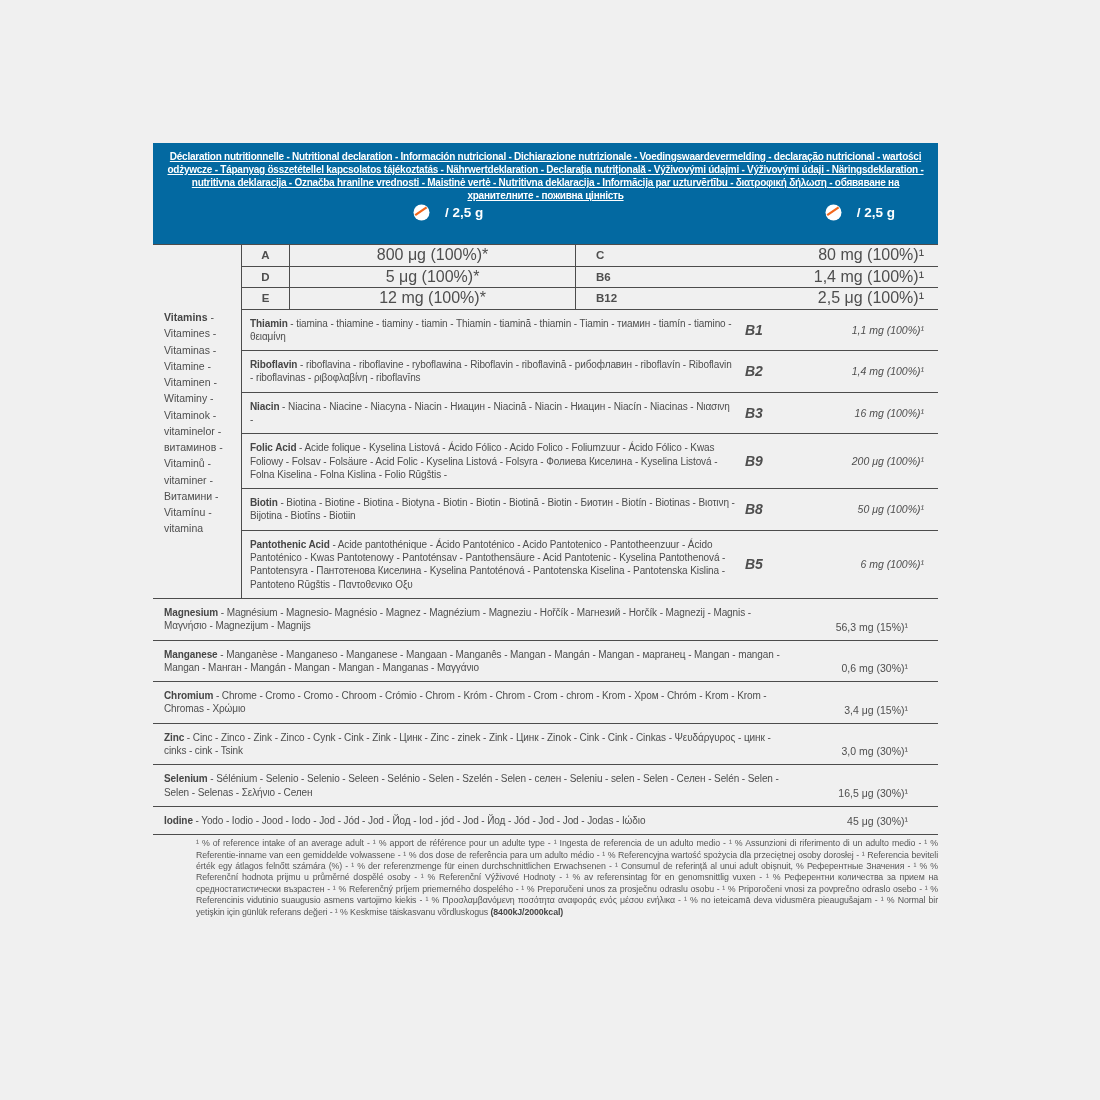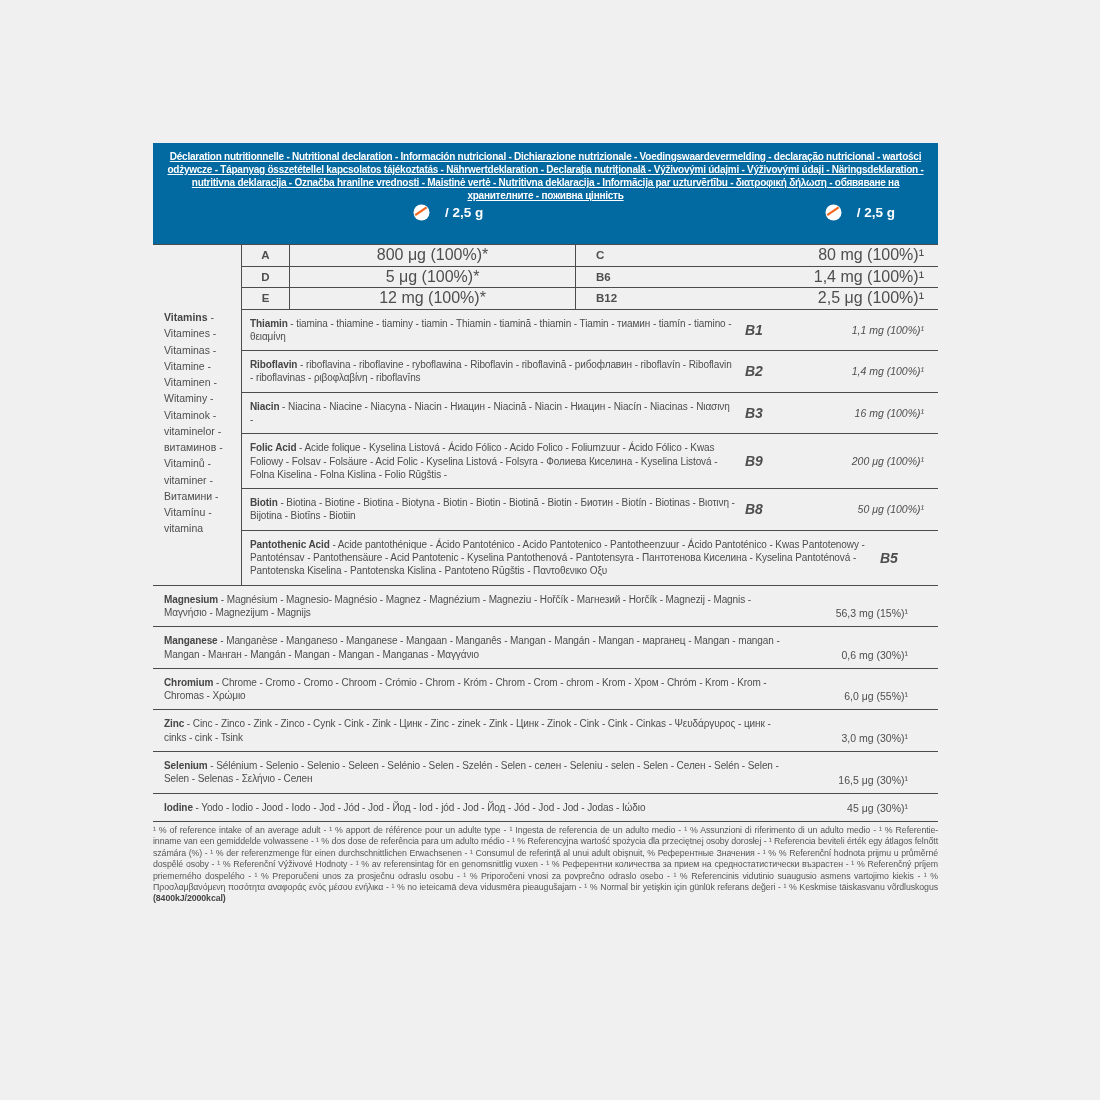--- a/index.html
+++ b/index.html
@@ -35,21 +35,21 @@
   .bcode { width:58px; flex:0 0 58px; display:flex; align-items:center; font-weight:bold; font-size:14px;font-style:italic; }
   .bval { width:135px; flex:0 0 135px; display:flex; align-items:center; justify-content:flex-end; padding-right:14px; font-size:10.5px;font-style:italic; }
 
   .mrow { display:flex; border-bottom:1.5px solid #4c4c4c; padding:7px 0;align-items:flex-end; }
   .mnames { width:628px; flex:0 0 628px; padding-left:11px; font-size:10px; line-height:1.33; letter-spacing:-0.1px; }
   .mval { flex:1; display:flex; align-items:center; justify-content:flex-end; padding-right:30px; font-size:10.5px; }
 
   b { font-weight:bold; color:#464646; }
 
   
-  .footnote { padding-top:3px; font-size:8.8px; line-height:1.3; letter-spacing:-0.1px; color:#575757; text-align:justify; }
+  .footnote { padding-top:3px; font-size:8.8px; line-height:1.3; letter-spacing:-0.1px; color:#575757; text-align:justify;margin-left:43px; }
 </style>
 </head>
 <body>
 
 <div class="canvas">
   <div class="sheet">
 
     <div class="banner">
       <div class="banner-text">Déclaration nutritionnelle - Nutritional declaration - Información nutricional - Dichiarazione nutrizionale - Voedingswaardevermelding - declaração nutricional - wartości odżywcze - Tápanyag összetétellel kapcsolatos tájékoztatás - Nährwertdeklaration - Declarația nutrițională - Výživovými údajmi - Výživovými údaji - Näringsdeklaration - nutritivna deklaracija - Označba hranilne vrednosti - Maistinė vertė - Nutritivna deklaracija - Informācija par uzturvērtību - διατροφική δήλωση - обявяване на хранителните - поживна цінність</div>
       <div class="dose-row">
@@ -120,37 +120,38 @@
             <div class="bval">200 μg (100%)¹</div>
           </div>
           <div class="brow">
             <div class="bnames"><b>Biotin</b><span> - Biotina - Biotine - Biotina - Biotyna - Biotin - Biotin - Biotină - Biotin - Биотин - Biotín - Biotinas - Βιοτινη - Bijotina - Biotīns - Biotiin</span></div>
             <div class="bcode">B8</div>
             <div class="bval">50 μg (100%)¹</div>
           </div>
           <div class="brow">
             <div class="bnames"><b>Pantothenic Acid</b><span> - Acide pantothénique - Ácido Pantoténico - Acido Pantotenico - Pantotheenzuur - Ácido Pantoténico - Kwas Pantotenowy - Pantoténsav - Pantothensäure - Acid Pantotenic - Kyselina Pantothenová - Pantotensyra - Пантотенова Киселина - Kyselina Pantoténová - Pantotenska Kiselina - Pantotenska Kislina - Pantoteno Rūgštis - Παντοθενικο Οξυ</span></div>
             <div class="bcode">B5</div>
+            <div class="bval">6 mg (100%)¹</div>
           </div>
 
         </div>
       </div>
 
       <div class="minerals">
         <div class="mrow">
           <div class="mnames"><b>Magnesium</b><span> - Magnésium - Magnesio- Magnésio - Magnez - Magnézium - Magneziu - Hořčík - Магнезий - Horčík - Magnezij - Magnis - Μαγνήσιο - Magnezijum - Magnijs</span></div>
           <div class="mval">56,3 mg (15%)¹</div>
         </div>
         <div class="mrow">
           <div class="mnames"><b>Manganese</b><span> - Manganèse - Manganeso - Manganese - Mangaan - Manganês - Mangan - Mangán - Mangan - марганец - Mangan - mangan - Mangan - Манган - Mangán - Mangan - Mangan - Manganas - Μαγγάνιο</span></div>
           <div class="mval">0,6 mg (30%)¹</div>
         </div>
         <div class="mrow">
           <div class="mnames"><b>Chromium</b><span> - Chrome - Cromo - Cromo - Chroom - Crómio - Chrom - Króm - Chrom - Crom - chrom - Krom - Хром - Chróm - Krom - Krom - Chromas - Χρώμιο</span></div>
-          <div class="mval">6,0 μg (55%)¹</div>
+          <div class="mval">3,4 μg (15%)¹</div>
         </div>
         <div class="mrow">
           <div class="mnames"><b>Zinc</b><span> - Cinc - Zinco - Zink - Zinco - Cynk - Cink - Zink - Цинк - Zinc - zinek - Zink - Цинк - Zinok - Cink - Cink - Cinkas - Ψευδάργυρος - цинк - cinks - cink - Tsink</span></div>
           <div class="mval">3,0 mg (30%)¹</div>
         </div>
         <div class="mrow">
           <div class="mnames"><b>Selenium</b><span> - Sélénium - Selenio - Selenio - Seleen - Selénio - Selen - Szelén - Selen - селен - Seleniu - selen - Selen - Селен - Selén - Selen - Selen - Selenas - Σελήνιο - Селен</span></div>
           <div class="mval">16,5 μg (30%)¹</div>
         </div>
         <div class="mrow">

